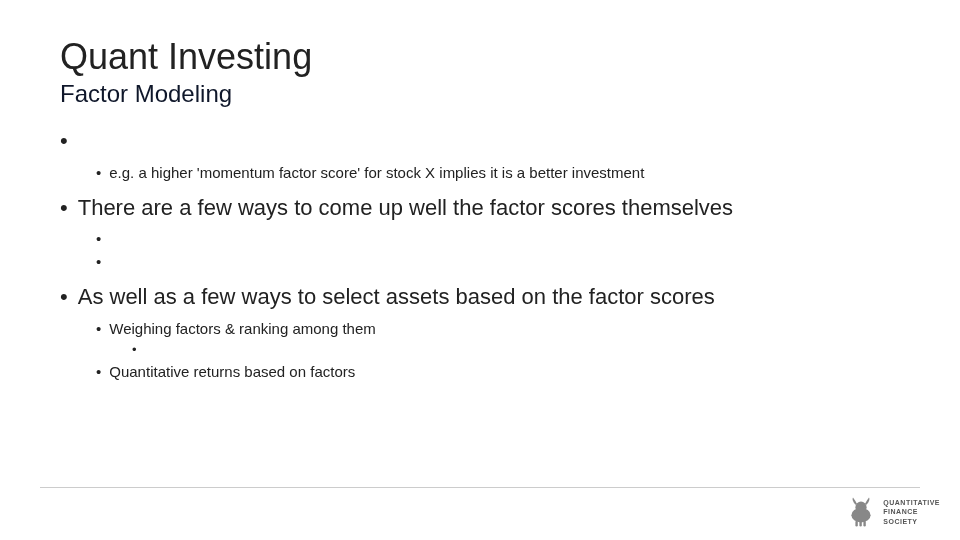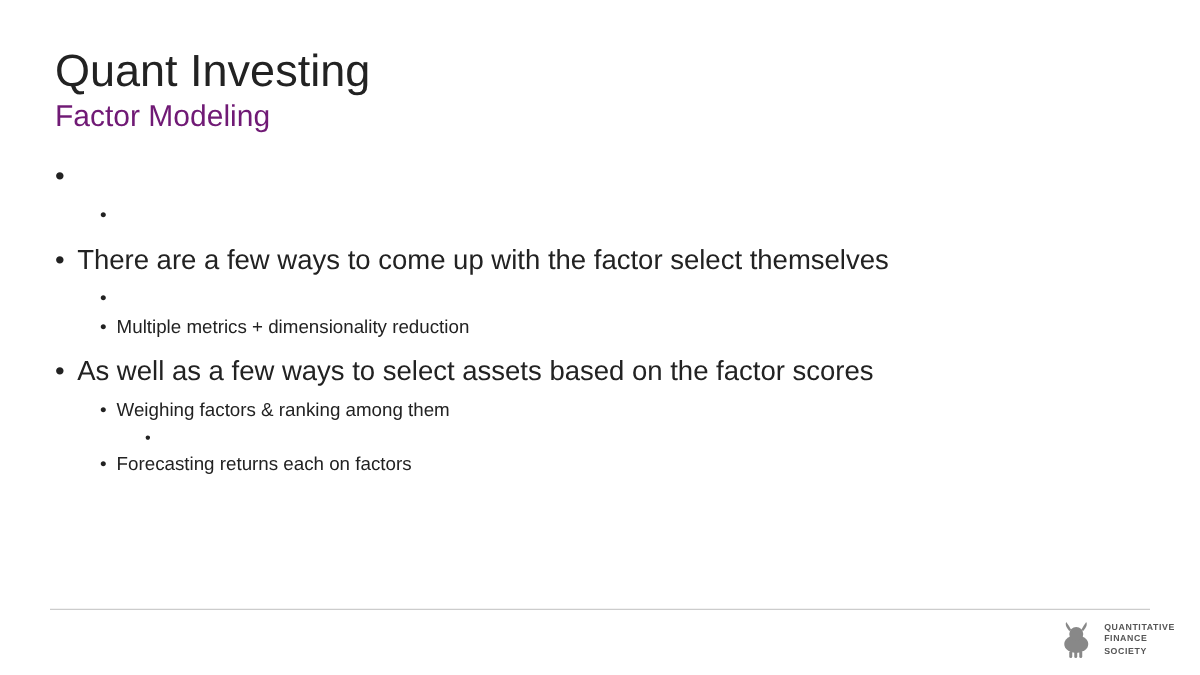--- a/index.html
+++ b/index.html
@@ -10,37 +10,37 @@
       background: #ffffff;
       font-family: 'Segoe UI', Arial, sans-serif;
       color: #222222;
       overflow: hidden;
       position: relative;
     }
 
     .slide {
       width: 960px;
       height: 540px;
-      padding: 36px 58px 36px 44px;
+      padding: 36px 58px 36px 60px;
       display: flex;
       flex-direction: column;
     }
 
     .title {
       font-size: 36px;
       font-weight: 400;
       color: #222222;
       margin-bottom: 2px;
       letter-spacing: 0px;
     }
 
     .subtitle {
       font-size: 24px;
       font-weight: 400;
-      color: #701a75;
+      color: #0f172a;
       margin-bottom: 18px;
       letter-spacing: 0px;
     }
 
     .content {
       flex: 1;
       display: flex;
       flex-direction: column;
       gap: 0px;
     }
@@ -142,52 +142,52 @@
   <div class="title">Quant Investing</div>
   <div class="subtitle">Factor Modeling</div>
 
   <div class="content">
 
     <div class="bullet-l1">
       <span class="dot">•</span>
     </div>
     <div class="bullet-l2">
       <span class="dot">•</span>
+      <span>e.g. a higher 'momentum factor score' for stock X implies it is a better investment</span>
     </div>
 
     <div class="section-gap"></div>
 
     <div class="bullet-l1">
       <span class="dot">•</span>
-      <span>There are a few ways to come up with the factor select themselves</span>
-    </div>
-    <div class="bullet-l2">
-      <span class="dot">•</span>
-    </div>
-    <div class="bullet-l2">
-      <span class="dot">•</span>
-      <span>Multiple metrics + dimensionality reduction</span>
+      <span>There are a few ways to come up well the factor scores themselves</span>
+    </div>
+    <div class="bullet-l2">
+      <span class="dot">•</span>
+    </div>
+    <div class="bullet-l2">
+      <span class="dot">•</span>
     </div>
 
     <div class="section-gap"></div>
 
     <div class="bullet-l1">
       <span class="dot">•</span>
       <span>As well as a few ways to select assets based on the factor scores</span>
     </div>
     <div class="bullet-l2">
       <span class="dot">•</span>
       <span>Weighing factors &amp; ranking among them</span>
     </div>
     <div class="bullet-l3">
       <span class="dot">•</span>
     </div>
     <div class="bullet-l2">
       <span class="dot">•</span>
-      <span>Forecasting returns each on factors</span>
+      <span>Quantitative returns based on factors</span>
     </div>
 
   </div>
 </div>
 
 <div class="bottom-divider"></div>
 
 <div class="logo-area">
 
   <svg class="logo-bull" viewBox="0 0 40 40" xmlns="http://www.w3.org/2000/svg">

